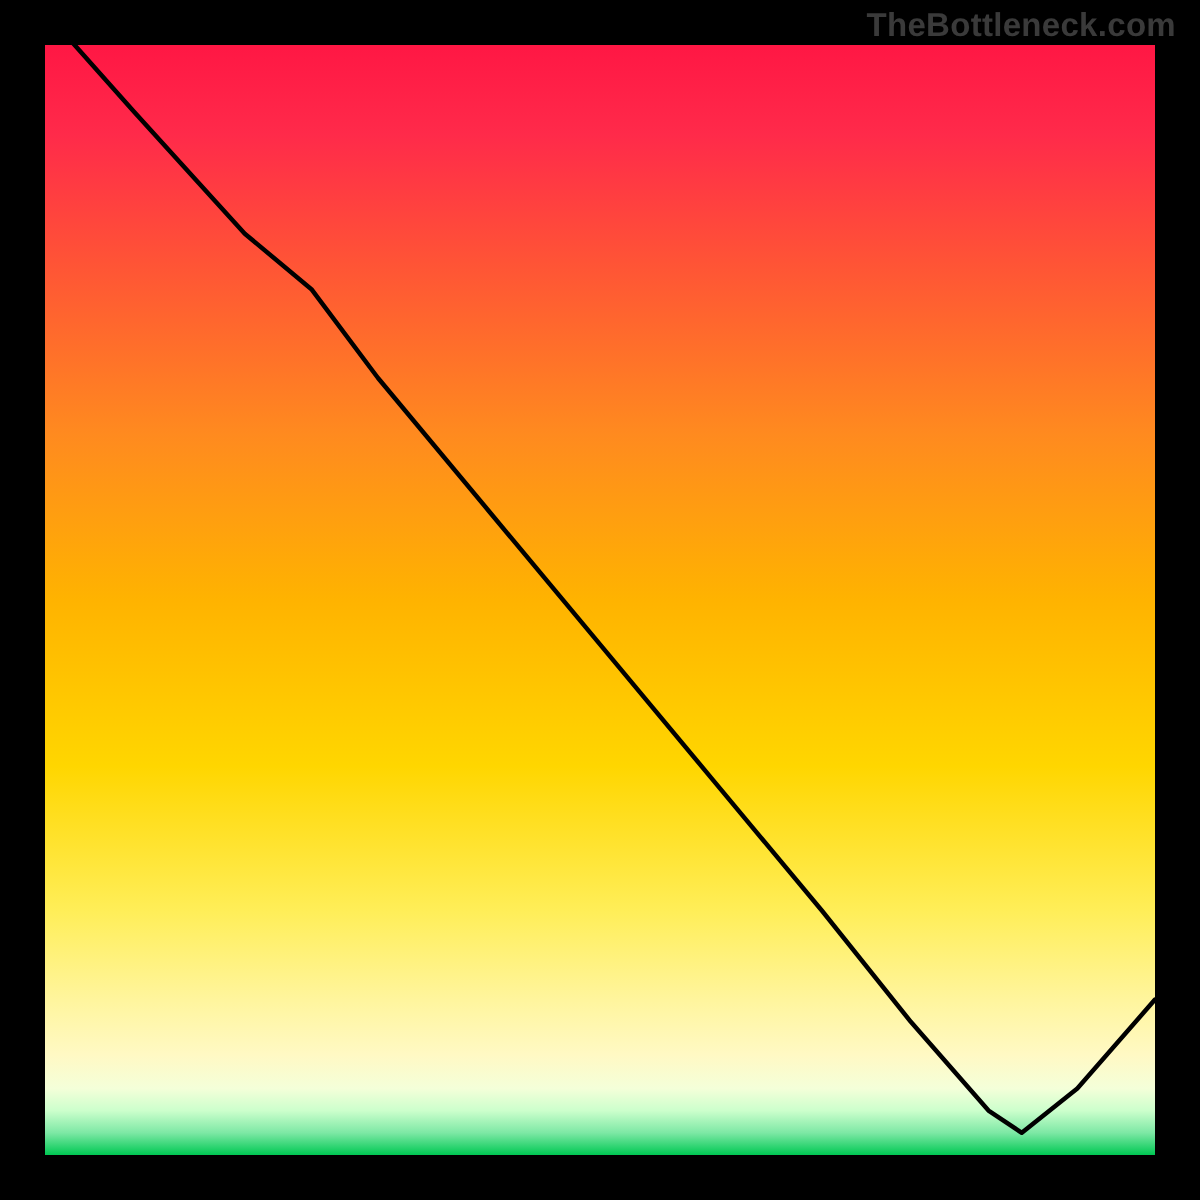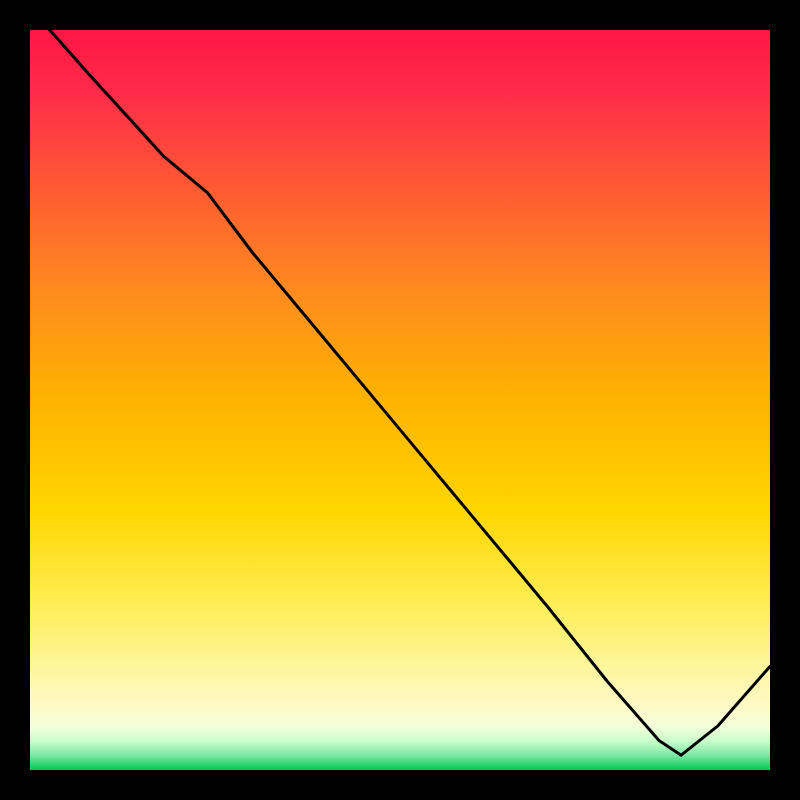--- a/index.html
+++ b/index.html
@@ -48,20 +48,21 @@
     letter-spacing: 0.5px;
     white-space: nowrap;
     user-select: none;
   }
 </style>
 </head>
 <body>
 
 <div class="outer">
 
+  <div class="watermark">TheBottleneck.com</div>
 
   <div class="plot">
     <svg id="chart-svg" viewBox="0 0 740 740" preserveAspectRatio="none">
       <defs>
         <linearGradient id="bg-grad" x1="0" y1="0" x2="0" y2="1">
           <stop offset="0%" stop-color="#ff1744"></stop>
           <stop offset="8%" stop-color="#ff2a4a"></stop>
           <stop offset="20%" stop-color="#ff5535"></stop>
           <stop offset="35%" stop-color="#ff8a1f"></stop>
           <stop offset="50%" stop-color="#ffb300"></stop>

